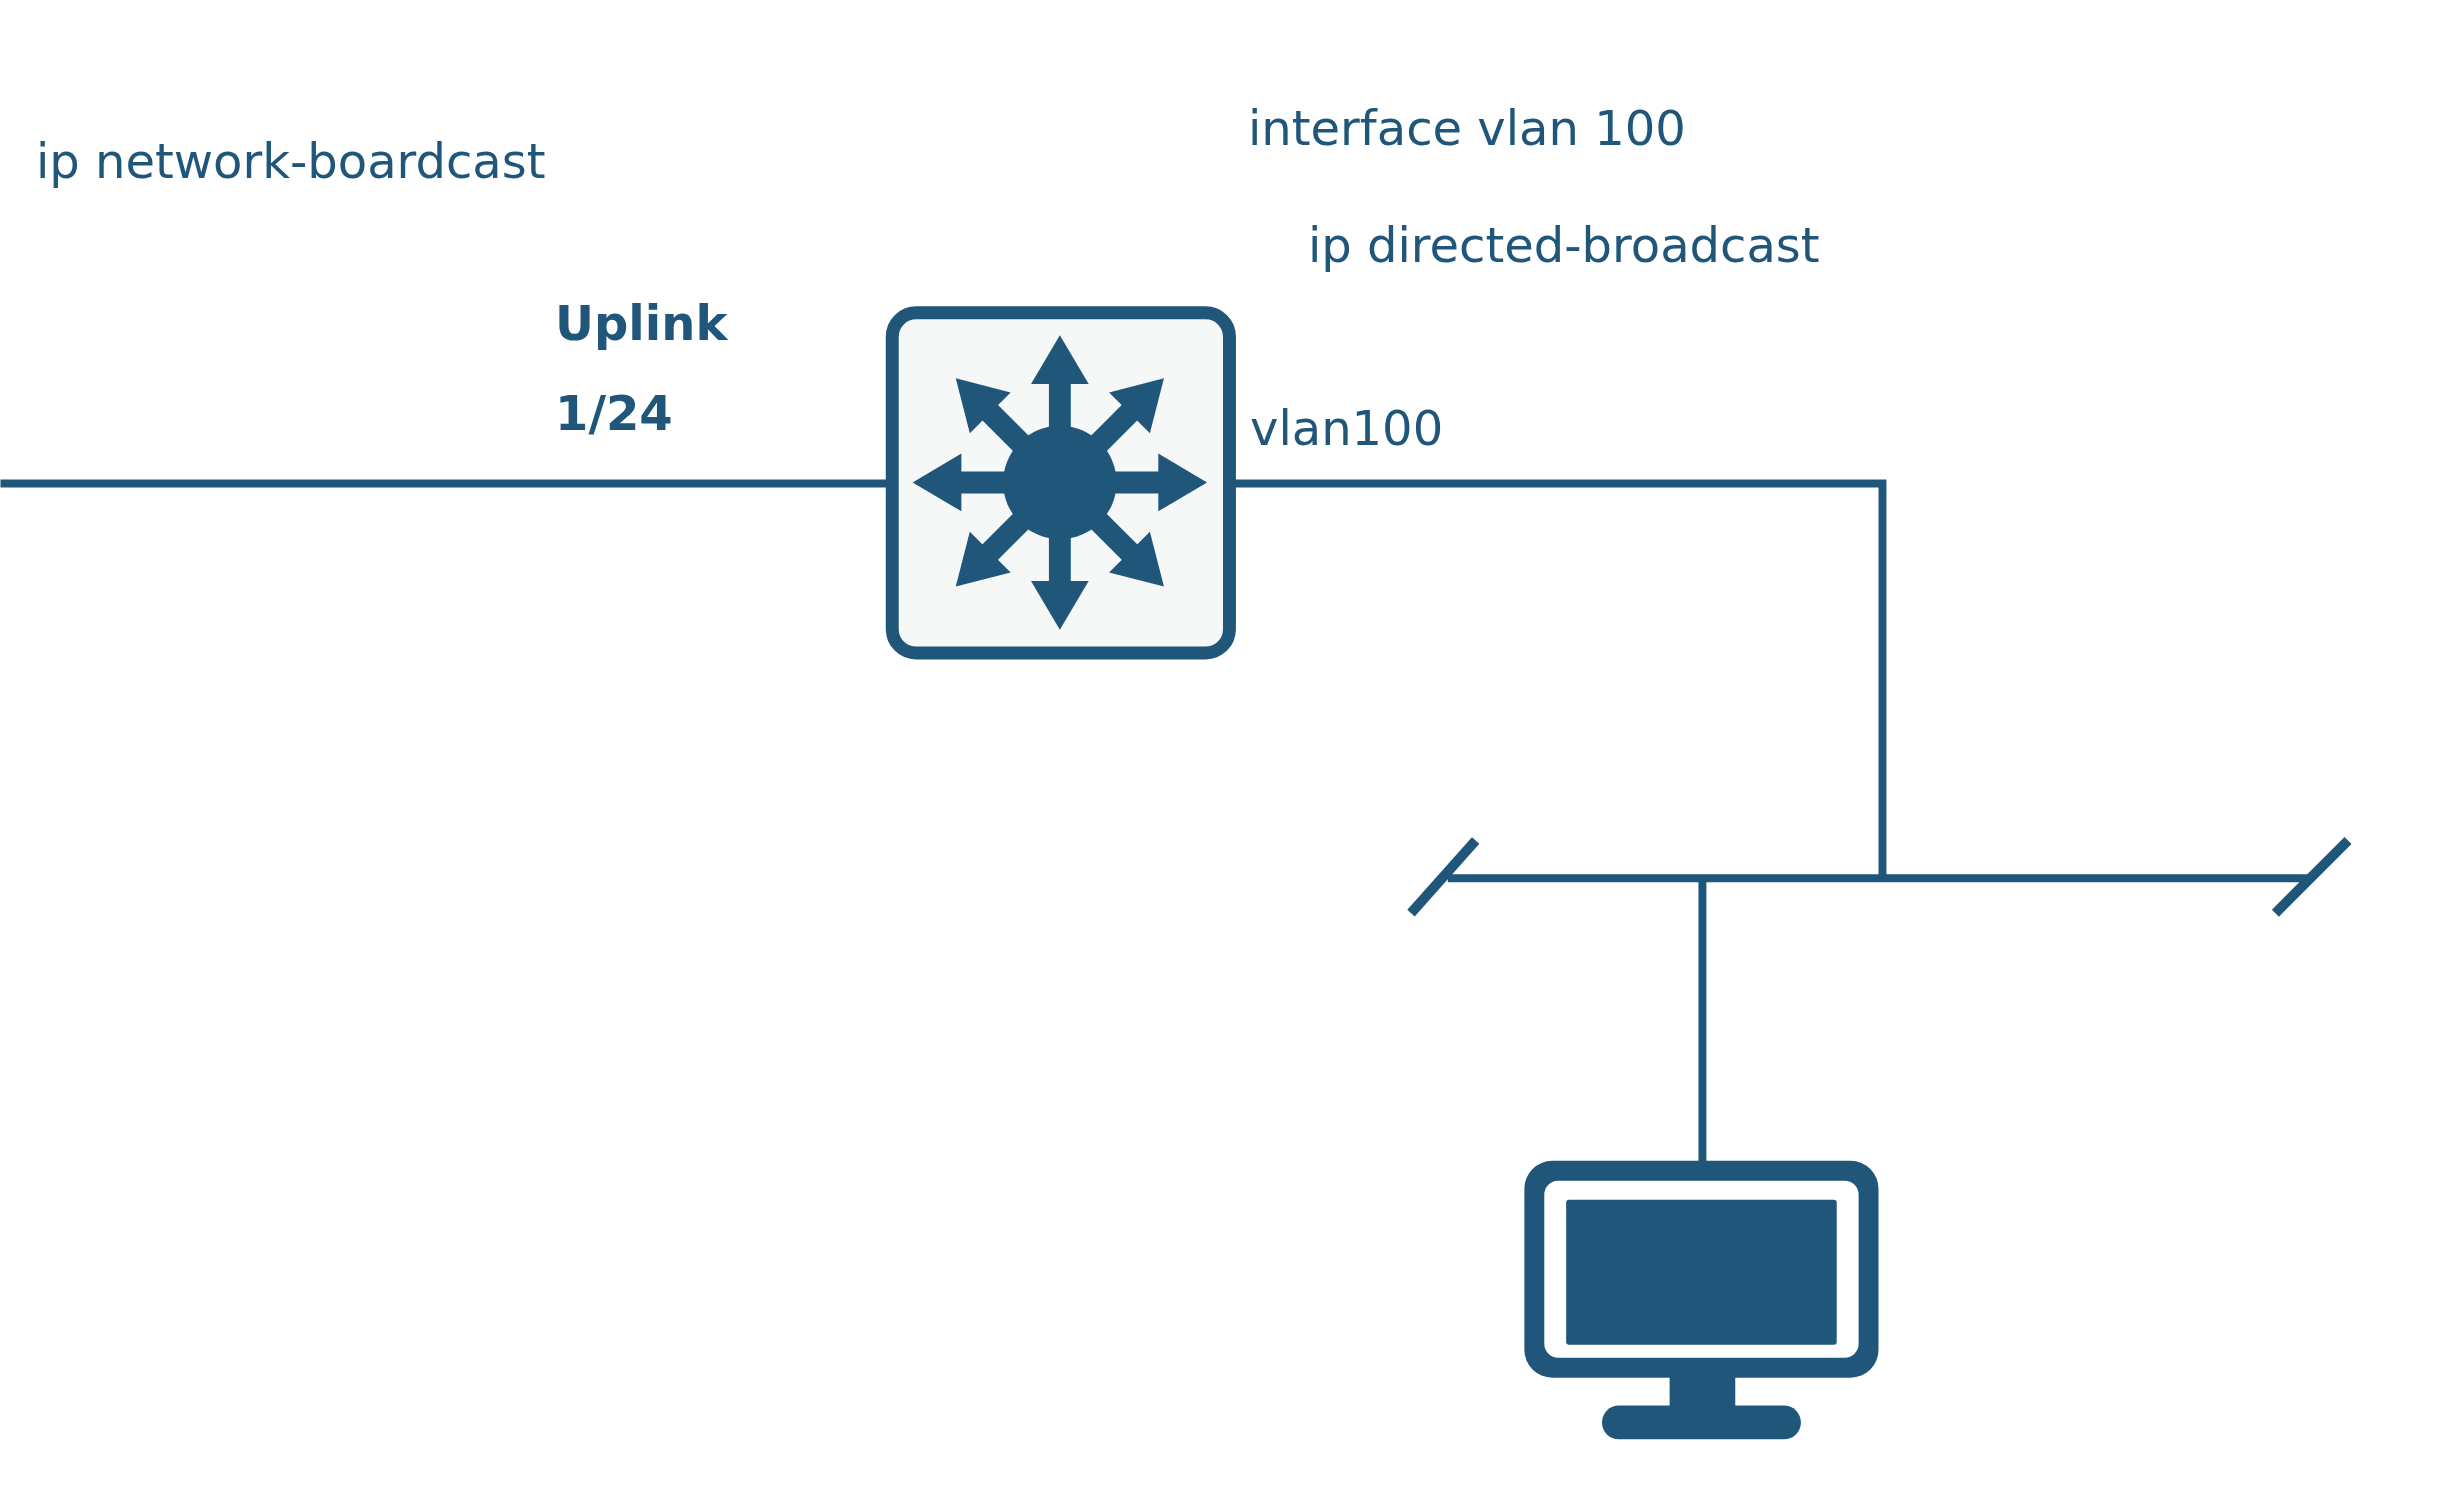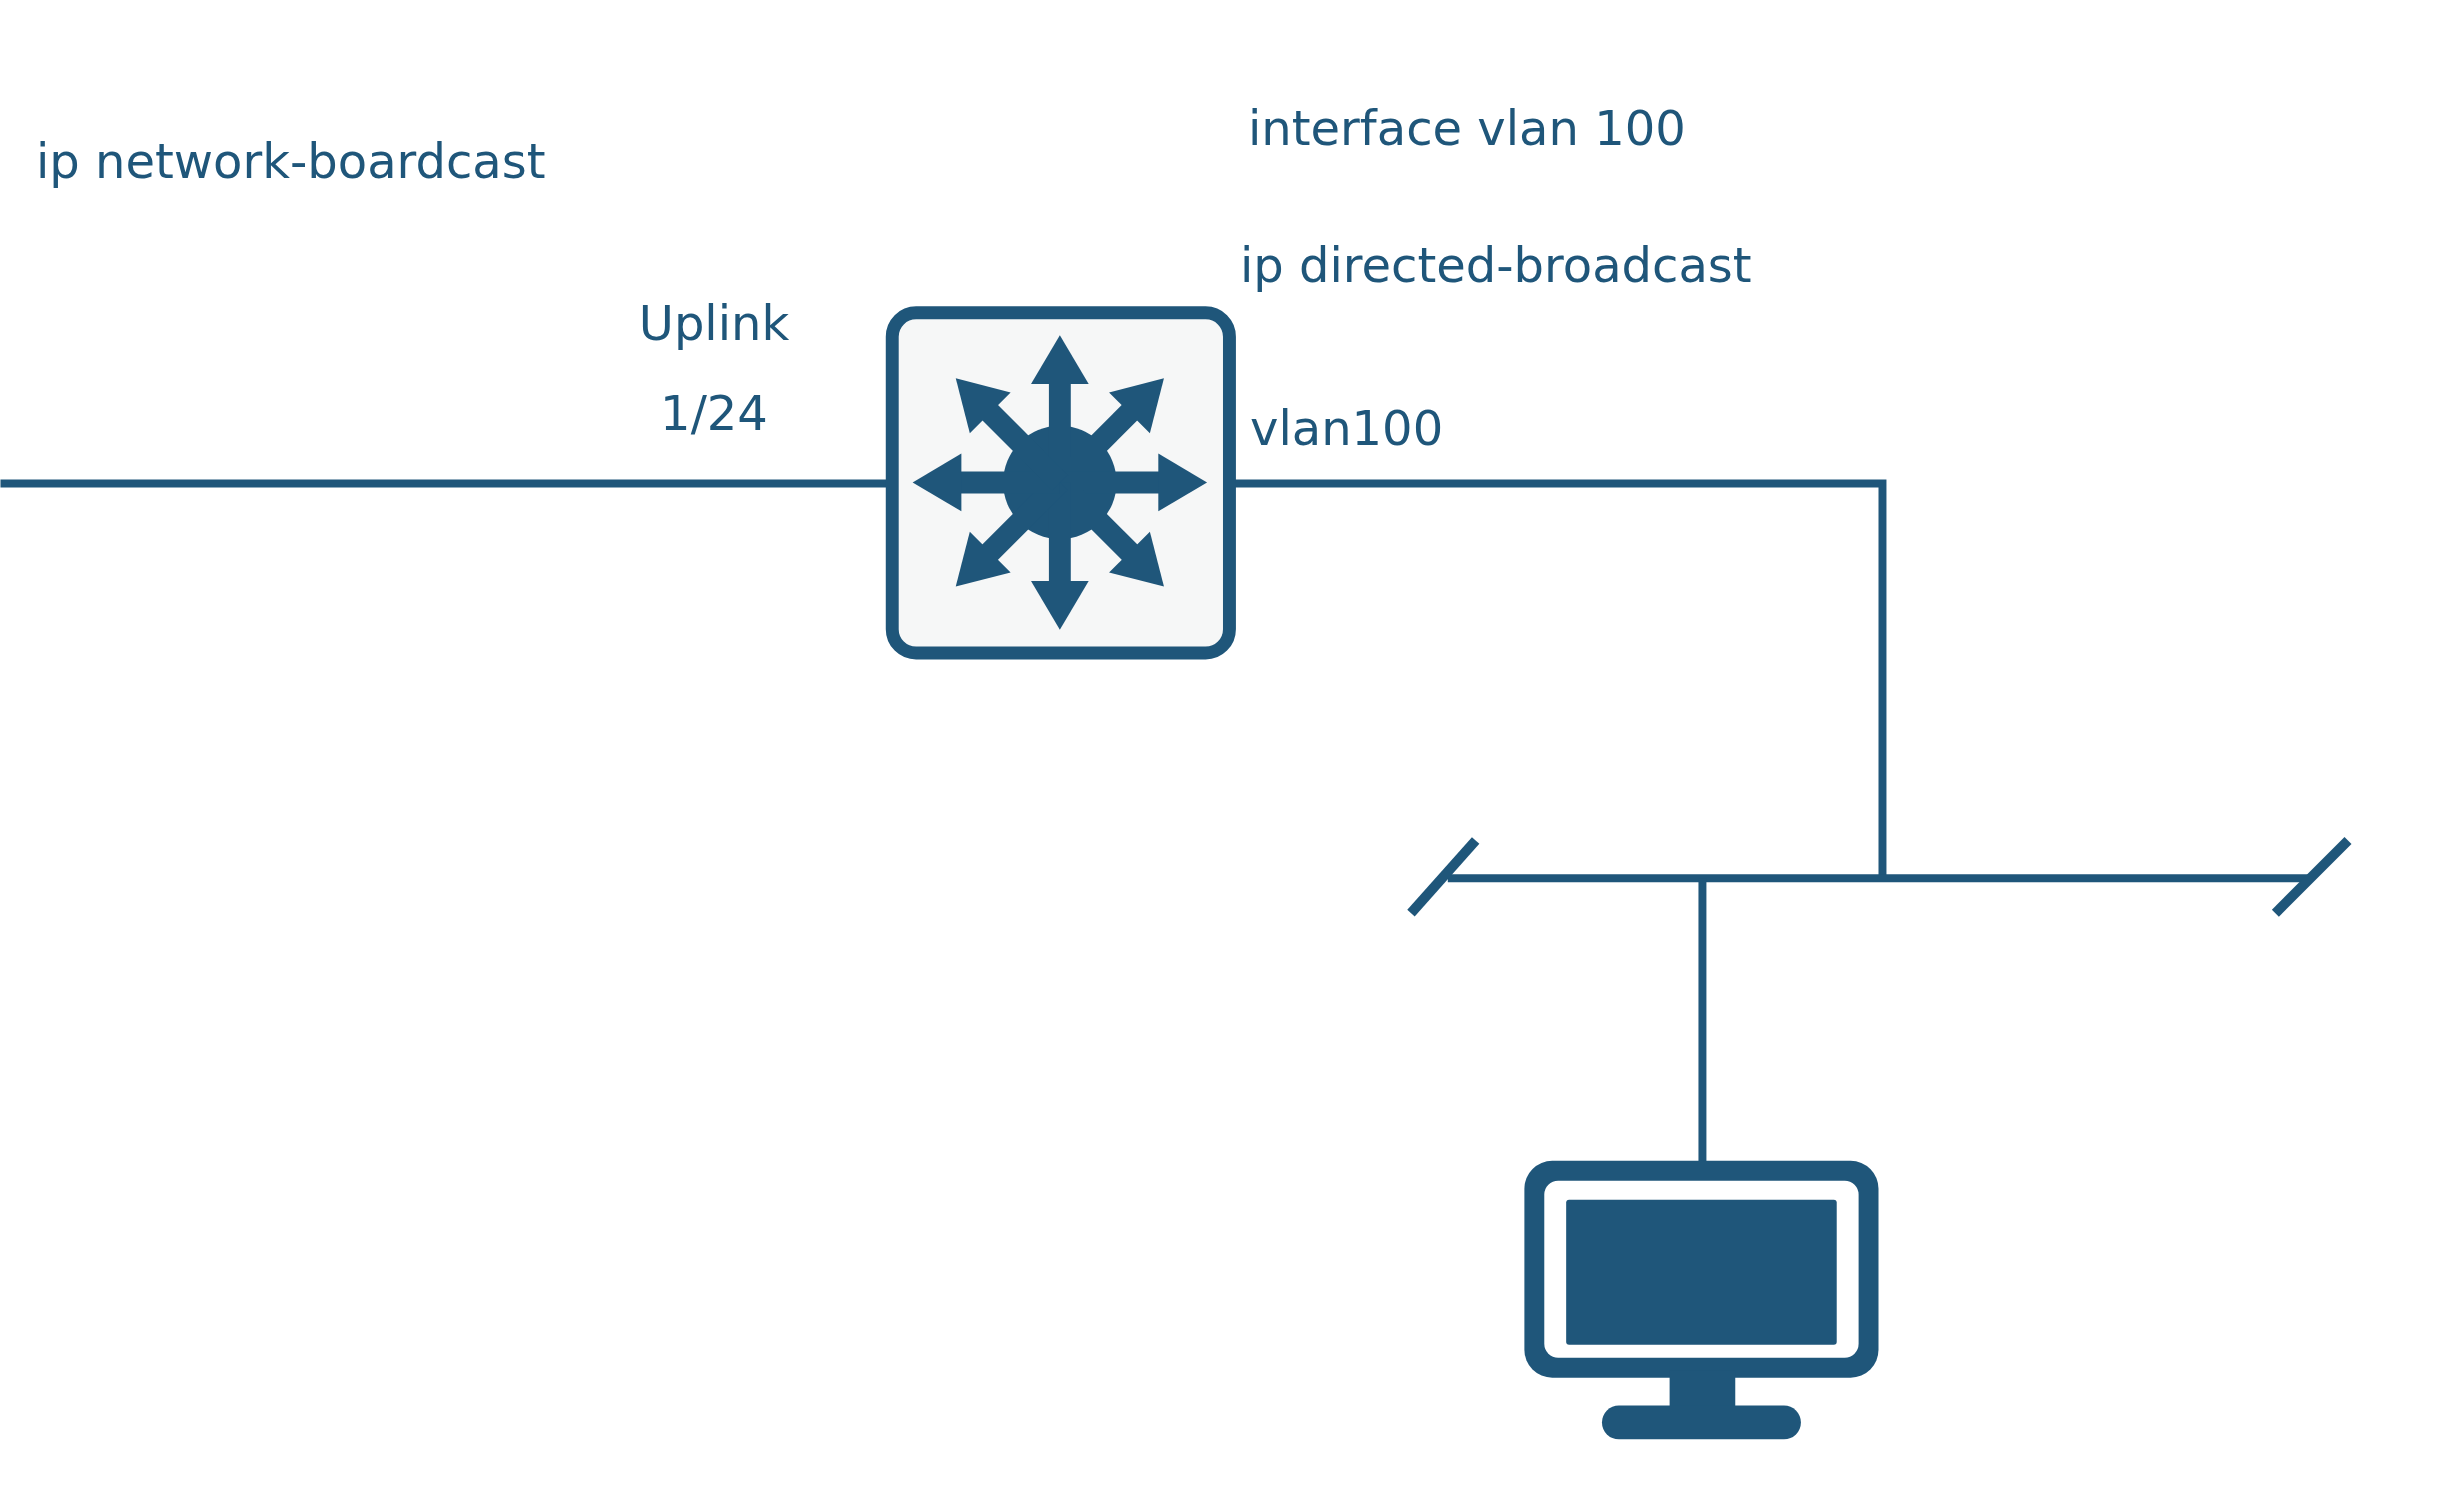--- a/index.html
+++ b/index.html
@@ -20,21 +20,21 @@
     overflow: hidden;
   }
   #diagram-svg { position: absolute; left: 0; top: 0; }
   .lbl {
     position: absolute;
     font-size: 48px;
     line-height: 1.2;
     color: var(--accent);
     white-space: nowrap;
   }
-  .lbl.center { text-align: center; }
+  .lbl.center { text-align: left; font-weight: bold; }
   .wire  { stroke: var(--accent); stroke-width: 8; fill: none; }
   .slash { stroke: var(--accent); stroke-width: 10; }
   .arrow-shaft { stroke: var(--accent); stroke-width: 22; }
   .fill  { fill: var(--accent); }
   .white-fill { fill: #ffffff; }
   .switch-box {
     fill: var(--switch-fill);
     stroke: var(--accent);
     stroke-width: 13;
   }
@@ -98,21 +98,21 @@
       <rect class="fill" x="1574" y="1206" width="272" height="146" rx="3"></rect>
       <rect class="fill" x="1678" y="1378" width="66" height="42"></rect>
       <rect class="fill" x="1610" y="1413" width="200" height="34" rx="17"></rect>
     </g>
   </svg>
 
   <div class="lbl" style="left:36px; top:133px;">ip network-boardcast</div>
 
   <div class="lbl" style="left:1248px; top:100px;">interface vlan 100</div>
 
-  <div class="lbl" style="left:1240px; top:217px;margin-top:20px;">ip directed-broadcast</div>
+  <div class="lbl" style="left:1308px; top:217px;">ip directed-broadcast</div>
 
   <div class="lbl center" style="left:555px; top:295px; width:318px;">Uplink</div>
 
   <div class="lbl center" style="left:555px; top:385px; width:318px;">1/24</div>
 
   <div class="lbl" style="left:1250px; top:400px;">vlan100</div>
 </div>
 
 
 </body></html>

